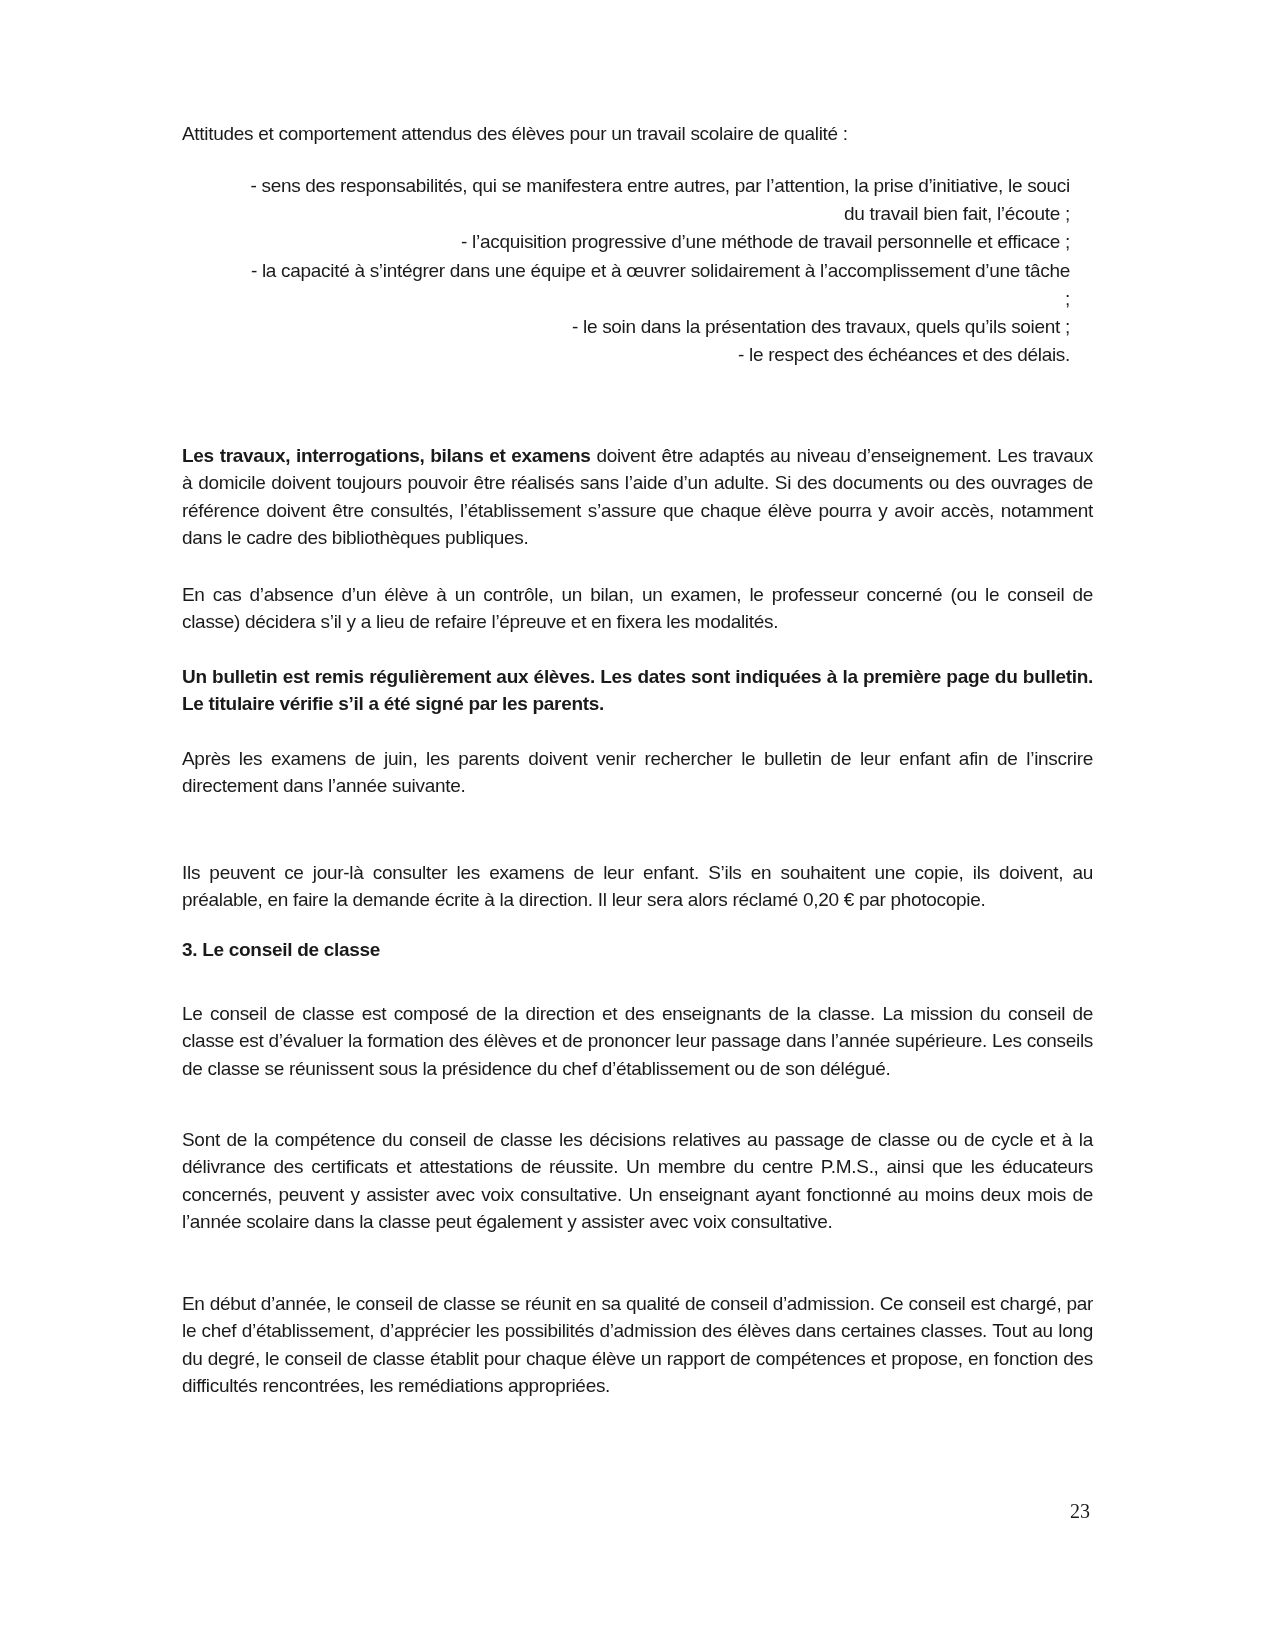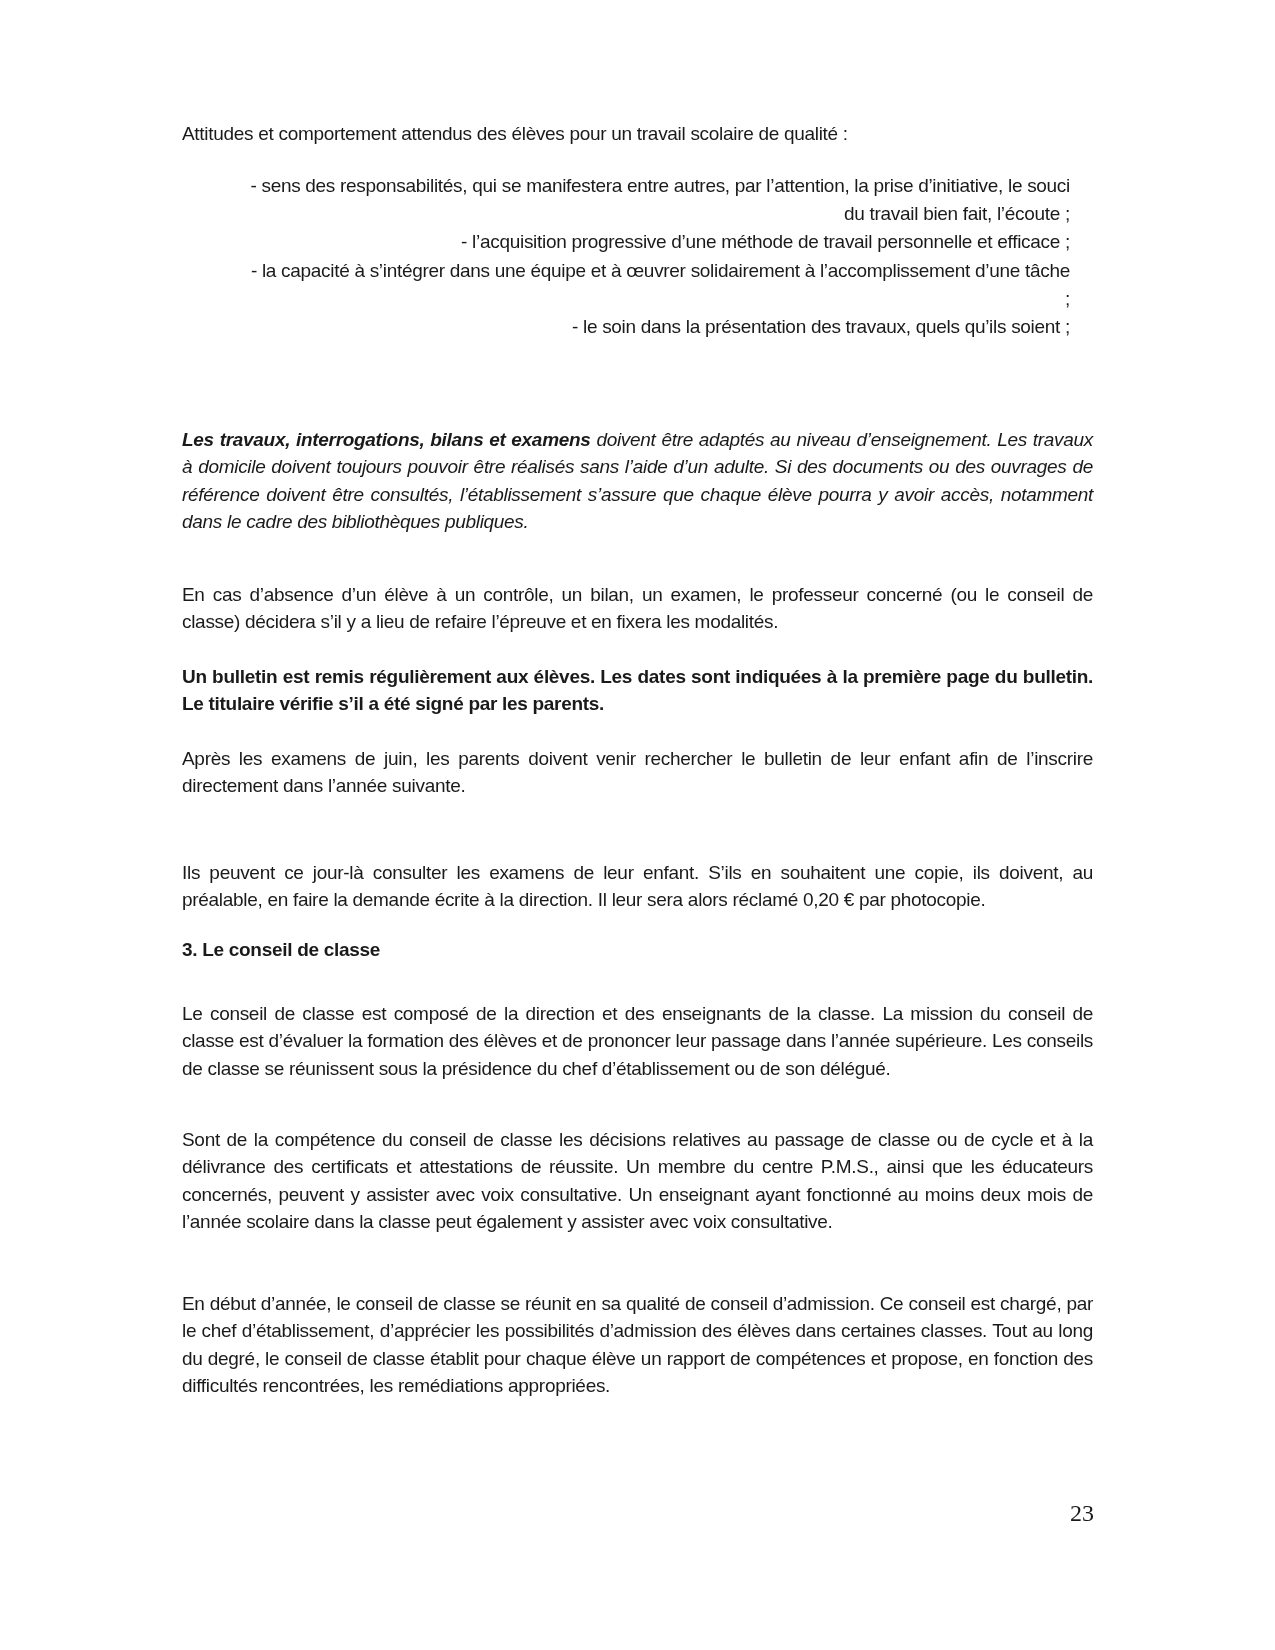--- a/index.html
+++ b/index.html
@@ -5,37 +5,38 @@
   html, body { margin:0; padding:0; background:#ffffff; }
   body { width:1275px; height:1650px; position:relative; overflow:hidden;
          font-family:"Liberation Sans", sans-serif; color:#1a1a1a; }
   .page { position:absolute; left:0; top:0; width:1275px; height:1650px; }
   .line { position:absolute; font-size:19px; white-space:nowrap; line-height:27px; letter-spacing:-0.3px; }
   .just { position:absolute; left:182px; width:911px; font-size:19px; line-height:27.3px; text-align:justify; letter-spacing:-0.3px; }
   .bullets { position:absolute; left:250px; width:820px; font-size:19px; line-height:28.2px; letter-spacing:-0.3px;text-align:right; }
   .bullet { padding-left:10px; text-indent:-10px; }
   b { font-weight:bold; }
   .heading { font-weight:bold; }
-  .pagenum { position:absolute; left:1070px; top:1500px; font-family:"Liberation Serif", serif; font-size:24px; }
+  .pagenum { position:absolute; left:1070px; top:1500px; font-family:"Liberation Serif", serif; font-size:20px; }
 </style>
 </head>
 <body>
 
 <div class="page">
 
   <div class="line" style="left:182px; top:120px;">Attitudes et comportement attendus des élèves pour un travail scolaire de qualité :</div>
 
   <div class="bullets" style="top:172px;">
     <div class="bullet">- sens des responsabilités, qui se manifestera entre autres, par l’attention, la prise d’initiative, le souci du travail bien fait, l’écoute ;</div>
     <div class="bullet">- l’acquisition progressive d’une méthode de travail personnelle et efficace ;</div>
     <div class="bullet">- la capacité à s’intégrer dans une équipe et à œuvrer solidairement à l’accomplissement d’une tâche ;</div>
     <div class="bullet">- le soin dans la présentation des travaux, quels qu’ils soient ;</div>
+    <div class="bullet">- le respect des échéances et des délais.</div>
   </div>
 
-  <div class="just" style="top:426px;font-style:italic;">
+  <div class="just" style="top:442px;">
     <b>Les travaux, interrogations, bilans et examens</b><span> doivent être adaptés au niveau d’enseignement. Les travaux à domicile doivent toujours pouvoir être réalisés sans l’aide d’un adulte.  Si des documents ou des ouvrages de référence doivent être consultés, l’établissement s’assure que chaque élève pourra y avoir accès, notamment dans le cadre des bibliothèques publiques.</span>
   </div>
 
   <div class="just" style="top:581px;">En cas d’absence d’un élève à un contrôle, un bilan, un examen, le professeur concerné (ou le conseil de classe) décidera s’il y a lieu de refaire l’épreuve et en fixera les modalités.</div>
 
   <div class="just" style="top:663px;font-weight:bold;">Un bulletin est remis régulièrement aux élèves.  Les dates sont indiquées à la première page du bulletin.  Le titulaire vérifie s’il a été signé par les parents.</div>
 
   <div class="just" style="top:745px;">Après les examens de juin, les parents doivent venir rechercher le bulletin de leur enfant afin de l’inscrire directement dans l’année suivante.</div>
 
   <div class="just" style="top:827px;margin-top:32px;">Ils peuvent ce jour-là consulter les examens de leur enfant.  S’ils en souhaitent une copie, ils doivent, au préalable, en faire la demande écrite à la direction.  Il leur sera alors réclamé 0,20 € par photocopie.</div>

